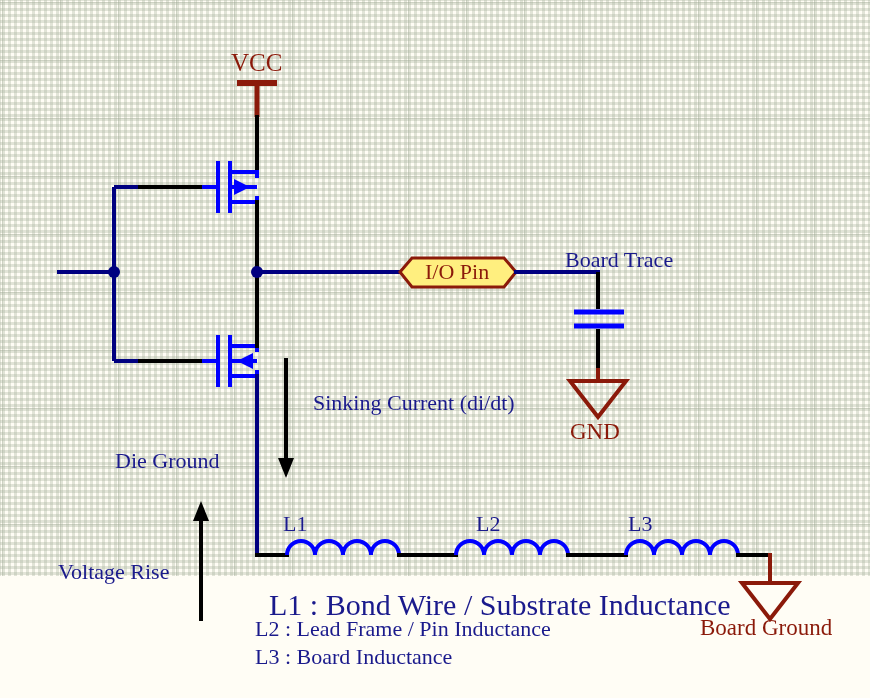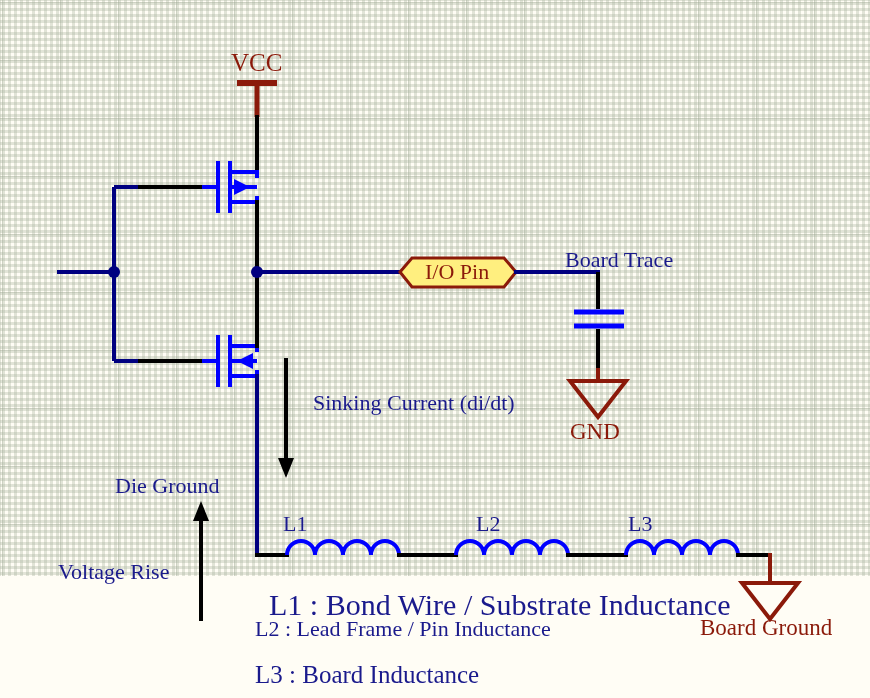--- a/index.html
+++ b/index.html
@@ -155,31 +155,31 @@
   <div class="lbl lbl-red" style="left:231px;top:50px;font-size:25px;">VCC</div>
 
   <div class="lbl lbl-red" style="left:425px;top:261px;font-size:22px;">I/O Pin</div>
 
   <div class="lbl lbl-blue" style="left:565px;top:249px;font-size:22px;">Board Trace</div>
 
   <div class="lbl lbl-red" style="left:570px;top:420px;font-size:23px;">GND</div>
 
   <div class="lbl lbl-blue" style="left:313px;top:392px;font-size:22px;">Sinking Current (di/dt)</div>
 
-  <div class="lbl lbl-blue" style="left:115px;top:450px;font-size:22px;margin-top:25px;">Die Ground</div>
+  <div class="lbl lbl-blue" style="left:115px;top:450px;font-size:22px;">Die Ground</div>
 
   <div class="lbl lbl-blue" style="left:58px;top:561px;font-size:22px;">Voltage Rise</div>
 
   <div class="lbl lbl-blue" style="left:283px;top:513px;font-size:22px;">L1</div>
 
   <div class="lbl lbl-blue" style="left:476px;top:513px;font-size:22px;">L2</div>
 
   <div class="lbl lbl-blue" style="left:628px;top:513px;font-size:22px;">L3</div>
 
   <div class="lbl lbl-red" style="left:700px;top:616px;font-size:23px;">Board Ground</div>
 
   <div class="lbl lbl-blue" style="left:255px;top:590px;font-size:30px;margin-left:14px;">L1 : Bond Wire / Substrate Inductance</div>
 
   <div class="lbl lbl-blue" style="left:255px;top:618px;font-size:22px;">L2 : Lead Frame / Pin Inductance</div>
 
-  <div class="lbl lbl-blue" style="left:255px;top:646px;font-size:25px;margin-top:16px;">L3 : Board Inductance</div>
+  <div class="lbl lbl-blue" style="left:255px;top:646px;font-size:22px;">L3 : Board Inductance</div>
 
 </div>
 
 </body></html>

